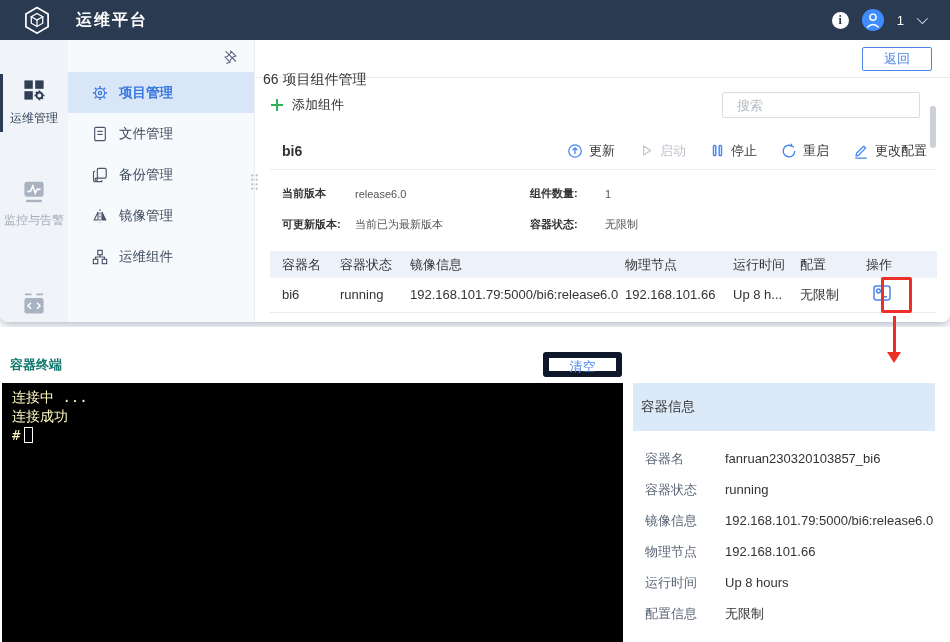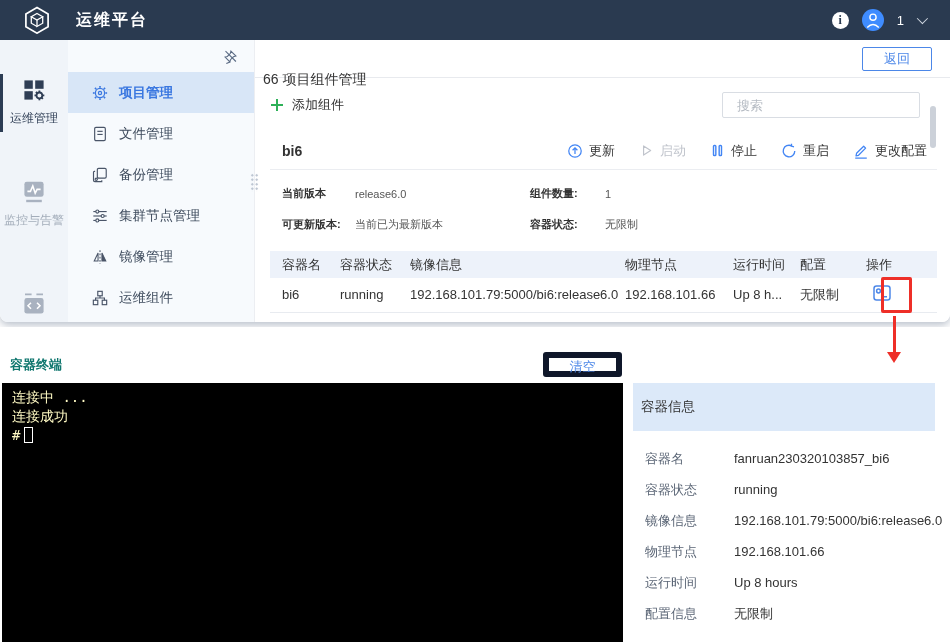--- a/index.html
+++ b/index.html
@@ -79,21 +79,21 @@
     color:#4c87e8; border-radius:3px; font-size:13px; cursor:pointer; font-family:inherit; }
   .terminal { position:absolute; left:2px; top:56px; width:621px; height:259px; background:#000; color:#fef9c3;
     font-family:"DejaVu Sans Mono","Liberation Mono",monospace; font-size:14px; line-height:19px; padding:5px 10px; }
   .term-cursor { display:inline-block; width:9px; height:16px; border:1px solid #fff; vertical-align:-3px; margin-left:4px; }
 
   .info-panel { position:absolute; left:633px; top:56px; width:302px; }
   .ip-header { height:48px; background:#dce9f9; display:flex; align-items:center; padding-left:8px; font-size:13.5px; color:#333; }
   .ip-body { padding:12px 0 0 12px; }
   .ip-row { height:31px; display:flex; align-items:center; font-size:13px; }
   .ip-label { width:80px; color:#5a6575; flex-shrink:0; }
-  .ip-value { color:#333; white-space:nowrap;margin-left:9px; }
+  .ip-value { color:#333; white-space:nowrap; }
 
   
   .hl-box { position:absolute; left:881px; top:277px; width:31px; height:36px; border:3px solid #ee2f28; border-radius:2px; z-index:60; }
   .hl-line { position:absolute; left:893px; top:316px; width:3px; height:36px; background:#ee2f28; z-index:60; }
   .hl-head { position:absolute; left:887px; top:352px; width:0; height:0; border-left:7.5px solid transparent;
     border-right:7.5px solid transparent; border-top:11px solid #ee2f28; z-index:60; }
 
   svg { display:block; }
 </style>
 </head>
@@ -205,31 +205,20 @@
 
       <div class="menu-item">
         <svg width="16" height="16" viewBox="0 0 18 18" fill="none" stroke="#4a5568" stroke-width="1.3">
           <rect x="6" y="1.5" width="10" height="11" rx="1.5"></rect>
           <path d="M3.5 5 H2.5 A0.8 0.8 0 0 0 1.7 5.8 V15 A1.5 1.5 0 0 0 3.2 16.5 H11 V14.8"></path>
           <circle cx="4.8" cy="13.8" r="1.3"></circle>
         </svg>
         <span>备份管理</span>
       </div>
 
-      <div class="menu-item">
-        <svg width="16" height="16" viewBox="0 0 18 18" fill="none" stroke="#4a5568" stroke-width="1.3">
-          <line x1="1.5" y1="4" x2="16.5" y2="4"></line>
-            <circle cx="6" cy="4" r="1.7" fill="#f7fafd"></circle>
-          <line x1="1.5" y1="9" x2="16.5" y2="9"></line>
-            <circle cx="12" cy="9" r="1.7" fill="#f7fafd"></circle>
-          <line x1="1.5" y1="14" x2="16.5" y2="14"></line>
-            <circle cx="6" cy="14" r="1.7" fill="#f7fafd"></circle>
-        </svg>
-        <span>集群节点管理</span>
-      </div>
 
       <div class="menu-item">
         <svg width="16" height="16" viewBox="0 0 18 18" fill="none" stroke="#4a5568" stroke-width="1.2">
           <line x1="9" y1="1.5" x2="9" y2="16.5" stroke-dasharray="2 1.6"></line>
           <path d="M6.8 4.5 L2.5 13.5 H6.8 Z"></path>
           <path d="M11.2 4.5 L15.5 13.5 H11.2 Z" fill="#4a5568"></path>
         </svg>
         <span>镜像管理</span>
       </div>
 

